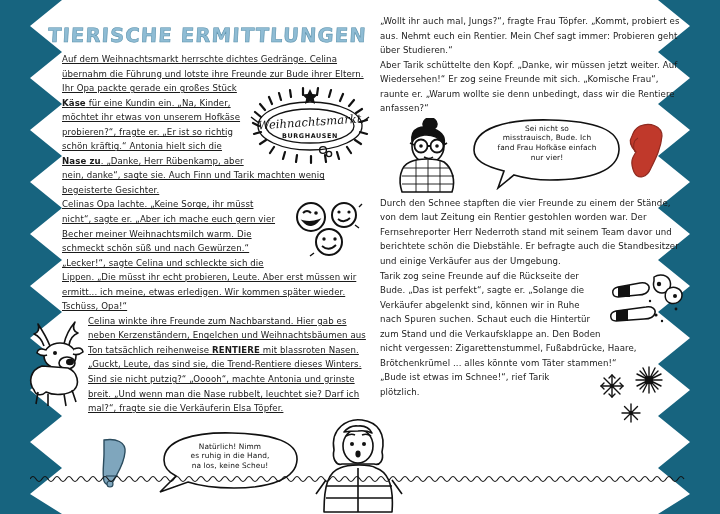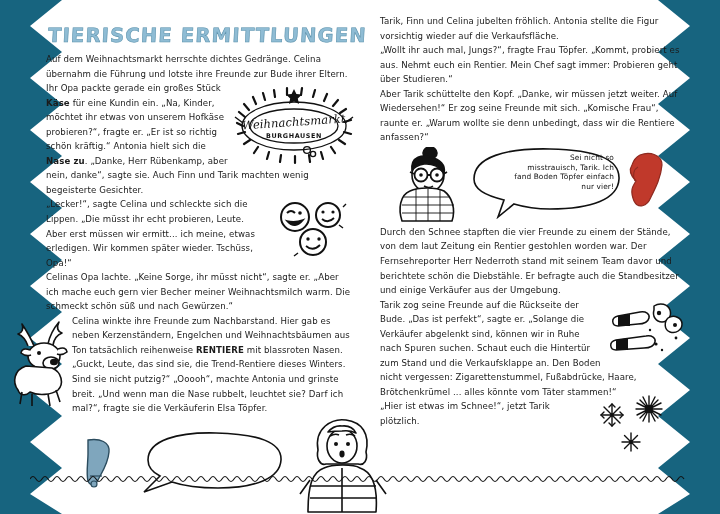--- a/index.html
+++ b/index.html
@@ -65,21 +65,21 @@
   .art{position:relative;}
   .art svg{display:block;overflow:visible;}
 
   .clear{clear:both;height:0;}
 
   
   .bubble-text{
     position:absolute;
     font-size:7.4px;
     line-height:9.6px;
-    text-align:right;
+    text-align:center;
     color:#111;
     font-family:"DejaVu Sans", sans-serif;
   }
 
   
   .wave{
     position:absolute;left:30px;bottom:36px;width:660px;height:10px;
   }
 
   
@@ -103,21 +103,21 @@
       <path d="M62,0 L0,0 L32,26 L0,52 L32,78 L0,104 L32,130 L0,156 L32,182 L0,208
                L32,234 L0,260 L32,286 L0,312 L32,338 L0,364 L32,390 L0,416
                L32,442 L0,468 L32,494 L0,514 L62,514 Z" fill="#17647f"></path>
     </svg>
   </div>
 
   <div class="title-wrap">
     <div class="title">TIERISCHE ERMITTLUNGEN</div>
   </div>
 
-  <div class="body-left col col-left" style="position:absolute;left:46px;top:52px;width:307px;top:52px;">
+  <div class="body-left col col-left" style="position:absolute;left:62px;top:52px;width:307px;top:52px;text-decoration:underline;">
 
     <p><span>Auf dem Weihnachtsmarkt herrschte dichtes Gedränge. Celina übernahm die Führung und lotste ihre Freunde zur Bude ihrer Eltern.</span></p>
 
     <div class="wrap-stamp art">
       <svg width="118" height="66" viewBox="0 0 118 66">
         <g fill="none" stroke="#111" stroke-width="1.3">
           <ellipse cx="59" cy="33" rx="52" ry="24"></ellipse>
           <ellipse cx="59" cy="33" rx="44" ry="17"></ellipse>
         </g>
         <g fill="#111">
@@ -159,22 +159,22 @@
 
           <circle cx="35" cy="38" r="1.7"></circle>
             <circle cx="46" cy="38" r="1.7"></circle>
           <path d="M33,45 q7,6 14,-1" fill="none" stroke="#111" stroke-width="1.8"></path>
 
           <path d="M66,24 l4,3 M25,52 l-4,3 M70,6 l3,-3" stroke="#111" stroke-width="1.4" fill="none"></path>
         </g>
       </svg>
     </div>
 
+    <p><span>Celinas Opa lachte. „Keine Sorge, ihr müsst nicht“, sagte er. „Aber ich mache euch gern vier Becher meiner Weihnachtsmilch warm. Die schmeckt schön süß und nach Gewürzen.“</span></p>
     <p><span>„Lecker!“, sagte Celina und schleckte sich die Lippen. „Die müsst ihr echt probieren, Leute. Aber erst müssen wir ermitt... ich meine, etwas erledigen. Wir kommen später wieder. Tschüss, Opa!“</span></p>
-    <p><span>Celinas Opa lachte. „Keine Sorge, ihr müsst nicht“, sagte er. „Aber ich mache euch gern vier Becher meiner Weihnachtsmilch warm. Die schmeckt schön süß und nach Gewürzen.“</span></p>
     <div class="clear"></div>
 
     <div class="wrap-deer art">
       <svg width="74" height="92" viewBox="0 0 74 92">
         <g fill="#fff" stroke="#111" stroke-width="1.6" stroke-linejoin="round">
 
           <path d="M30,30 C26,20 22,14 18,8 C20,13 18,17 14,18 C19,20 22,24 24,30"></path>
           <path d="M44,28 C46,18 50,12 55,6 C52,12 54,16 58,17 C53,19 50,23 49,29"></path>
 
           <ellipse cx="40" cy="40" rx="16" ry="13"></ellipse>
@@ -224,37 +224,41 @@
             <path d="M32,20 q5,-3 9,-1 M48,19 q5,-2 9,1" stroke="#111" stroke-width="1.6" fill="none"></path>
           </g>
         </svg>
       </div>
 
       <div class="deco" style="left:92px;top:14px;">
         <svg width="150" height="64" viewBox="0 0 150 64">
           <path d="M10,30 C10,10 40,2 78,3 C120,4 144,12 143,30 C142,48 118,58 80,58
                    C62,58 46,56 34,52 L6,62 L22,46 C14,42 10,37 10,30 Z" fill="#fff" stroke="#111" stroke-width="1.6"></path>
         </svg>
+        <div class="bubble-text" style="left:14px;top:12px;width:124px;">
+          <div>Natürlich! Nimm</div>
+          <div>es ruhig in die Hand,</div>
+          <div>na los, keine Scheu!</div>
+        </div>
       </div>
 
       <div class="deco" style="left:36px;top:20px;">
         <svg width="34" height="56" viewBox="0 0 34 56">
           <path d="M6,4 C18,2 28,6 27,16 C26,28 20,36 16,44 C13,50 8,50 6,45
                    C4,38 6,26 6,18 Z" fill="#7fa6bd" stroke="#2b4c5e" stroke-width="1.4"></path>
           <path d="M8,40 L20,40" stroke="#2b4c5e" stroke-width="1.2" fill="none"></path>
           <circle cx="12" cy="48" r="3" fill="#7fa6bd" stroke="#2b4c5e" stroke-width="1.2"></circle>
         </svg>
       </div>
     </div>
 
   </div>
 
   <div class="body-right col col-right">
 
-    <p><span>Tarik, Finn und Celina jubelten fröhlich. Antonia stellte die Figur vorsichtig wieder auf die Verkaufsfläche.</span></p>
     <p><span>„Wollt ihr auch mal, Jungs?“, fragte Frau Töpfer. „Kommt, probiert es aus. Nehmt euch ein Rentier. Mein Chef sagt immer: Probieren geht über Studieren.“</span></p>
     <p><span>Aber Tarik schüttelte den Kopf. „Danke, wir müssen jetzt weiter. Auf Wiedersehen!“ Er zog seine Freunde mit sich. „Komische Frau“, raunte er. „Warum wollte sie denn unbedingt, dass wir die Rentiere anfassen?“</span></p>
 
     <div style="position:relative;height:80px;">
 
       <div class="deco" style="left:16px;top:2px;">
         <svg width="78" height="80" viewBox="0 0 78 80">
           <g fill="#fff" stroke="#111" stroke-width="1.6" stroke-linejoin="round">
 
             <ellipse cx="34" cy="6" rx="7" ry="6" fill="#111"></ellipse>
@@ -283,22 +287,22 @@
         </svg>
       </div>
 
       <div class="deco" style="left:86px;top:0;">
         <svg width="160" height="74" viewBox="0 0 160 74">
           <path d="M8,34 C8,12 40,3 84,4 C130,5 154,14 153,34 C152,54 126,64 84,64
                    C70,64 58,62 48,59 L32,72 L38,55 C18,50 8,44 8,34 Z" fill="#fff" stroke="#111" stroke-width="1.6"></path>
         </svg>
         <div class="bubble-text" style="left:14px;top:8px;width:134px;">
           <div>Sei nicht so</div>
-          <div>misstrauisch, Tarik. Ich</div>
-          <div>fand Boden Töpfer einfach</div>
+          <div>misstrauisch, Bude. Ich</div>
+          <div>fand Frau Hofkäse einfach</div>
           <div>nur vier!</div>
         </div>
       </div>
 
       <div class="deco" style="left:244px;top:6px;">
         <svg width="46" height="64" viewBox="0 0 46 64">
           <path d="M16,4 C26,0 38,4 38,14 C37,26 32,36 27,46 C23,56 14,58 10,50
                    C6,40 8,36 12,30 C8,26 4,20 8,14 C10,8 12,6 16,4 Z" fill="#c0392b" stroke="#8e2a20" stroke-width="1.2"></path>
           <path d="M11,30 C8,24 10,18 14,16" fill="none" stroke="#8e2a20" stroke-width="1.1"></path>
         </svg>
@@ -346,21 +350,21 @@
             <circle cx="0" cy="0" r="3.2"></circle>
           </g>
 
           <g transform="translate(37,43)">
             <path d="M0,-9 L0,9 M-9,0 L9,0 M-6.5,-6.5 L6.5,6.5 M-6.5,6.5 L6.5,-6.5"></path>
           </g>
         </g>
       </svg>
     </div>
 
-    <p><span>„Hier ist etwas im Schnee!“, jetzt Tarik plötzlich.</span></p>
+    <p><span>„Bude ist etwas im Schnee!“, rief Tarik plötzlich.</span></p>
   </div>
 
   <div class="wave">
     <svg width="660" height="10" viewBox="0 0 660 10" preserveAspectRatio="none">
       <path d="M0,6 q3,-5 6,0 t6,0 t6,0 t6,0 t6,0 t6,0 t6,0 t6,0 t6,0 t6,0 t6,0 t6,0 t6,0 t6,0 t6,0
                t6,0 t6,0 t6,0 t6,0 t6,0 t6,0 t6,0 t6,0 t6,0 t6,0 t6,0 t6,0 t6,0 t6,0 t6,0
                t6,0 t6,0 t6,0 t6,0 t6,0 t6,0 t6,0 t6,0 t6,0 t6,0 t6,0 t6,0 t6,0 t6,0 t6,0
                t6,0 t6,0 t6,0 t6,0 t6,0 t6,0 t6,0 t6,0 t6,0 t6,0 t6,0 t6,0 t6,0 t6,0 t6,0
                t6,0 t6,0 t6,0 t6,0 t6,0 t6,0 t6,0 t6,0 t6,0 t6,0 t6,0 t6,0 t6,0 t6,0 t6,0
                t6,0 t6,0 t6,0 t6,0 t6,0 t6,0 t6,0 t6,0 t6,0 t6,0 t6,0 t6,0 t6,0 t6,0 t6,0

